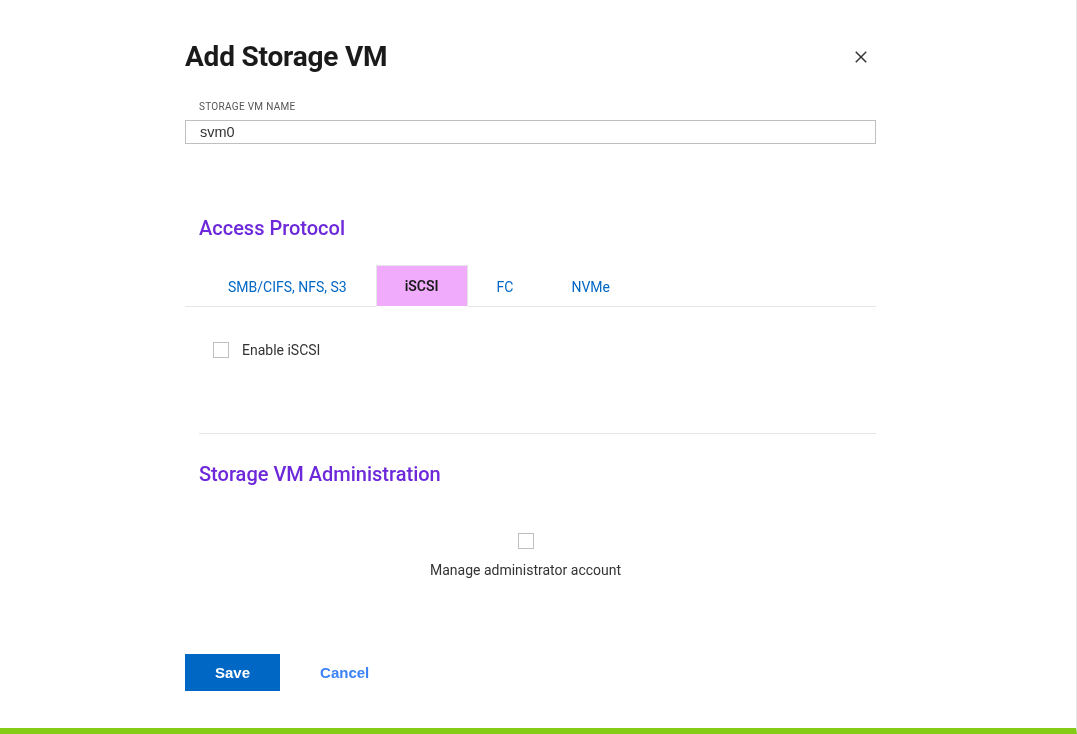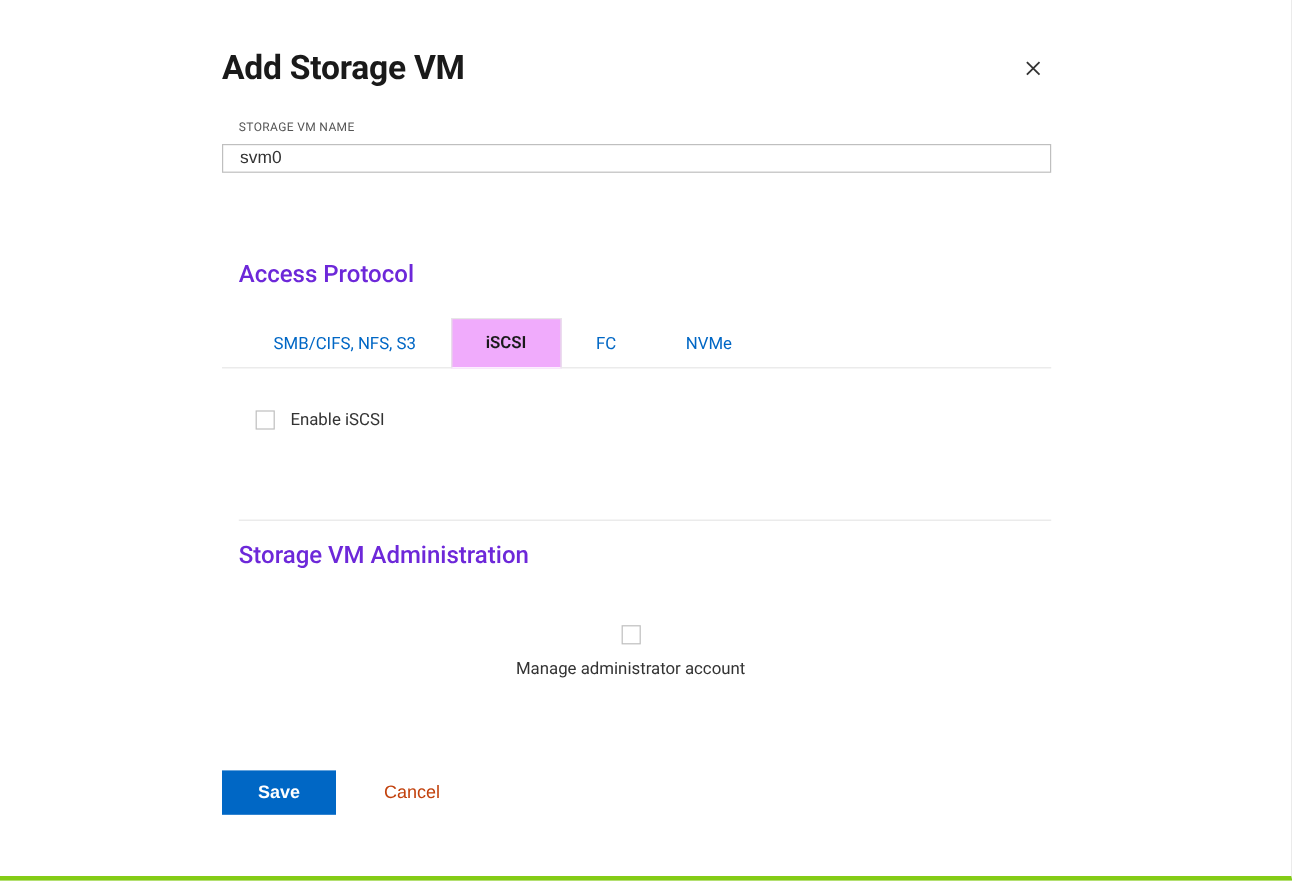--- a/index.html
+++ b/index.html
@@ -8,21 +8,21 @@
     padding: 0;
     height: 100%;
     font-family: "Segoe UI", -apple-system, BlinkMacSystemFont, Roboto, "Helvetica Neue", Arial, sans-serif;
     background: #fff;
     color: #1a1a1a;
   }
   .panel {
     width: 1077px;
     height: 734px;
     position: relative;
-    border-bottom: 4px solid #84cc16;
+    border-bottom: 6px solid #84cc16;
     border-right: 1px solid #e6e6e6;
   }
   .inner {
     padding: 40px 200px 40px 185px;
   }
   .header-row {
     display: flex;
     align-items: center;
     justify-content: space-between;
     margin-bottom: 28px;
@@ -61,21 +61,21 @@
     color: #333;
     outline: none;
   }
 
   h2.section {
     font-size: 20px;
     font-weight: 500;
     color: #6d28d9;
     margin: 72px 0 24px 14px;
   }
-  h2.section.admin { margin-top: 16px; }
+  h2.section.admin { margin-top: 28px; }
 
   .tabs {
     border-bottom: 1px solid #e6e6e6;
     display: flex;
     align-items: flex-end;
     padding-left: 14px;
     gap: 0;
   }
   .tab {
     padding: 12px 28px 12px 28px;
@@ -141,24 +141,25 @@
     color: #fff;
     border: none;
     font-size: 15px;
     font-weight: 600;
     padding: 10px 30px;
     cursor: pointer;
   }
   .btn-link {
     background: transparent;
     border: none;
-    color: #c2410c;
+    color: #3b82f6;
     font-size: 15px;
     cursor: pointer;
     padding: 10px 6px;
+    font-weight: bold;
   }
 </style>
 </head>
 <body>
 
 <div class="panel">
   <div class="inner">
 
     <div class="header-row">
       <h1 class="title">Add Storage VM</h1>

